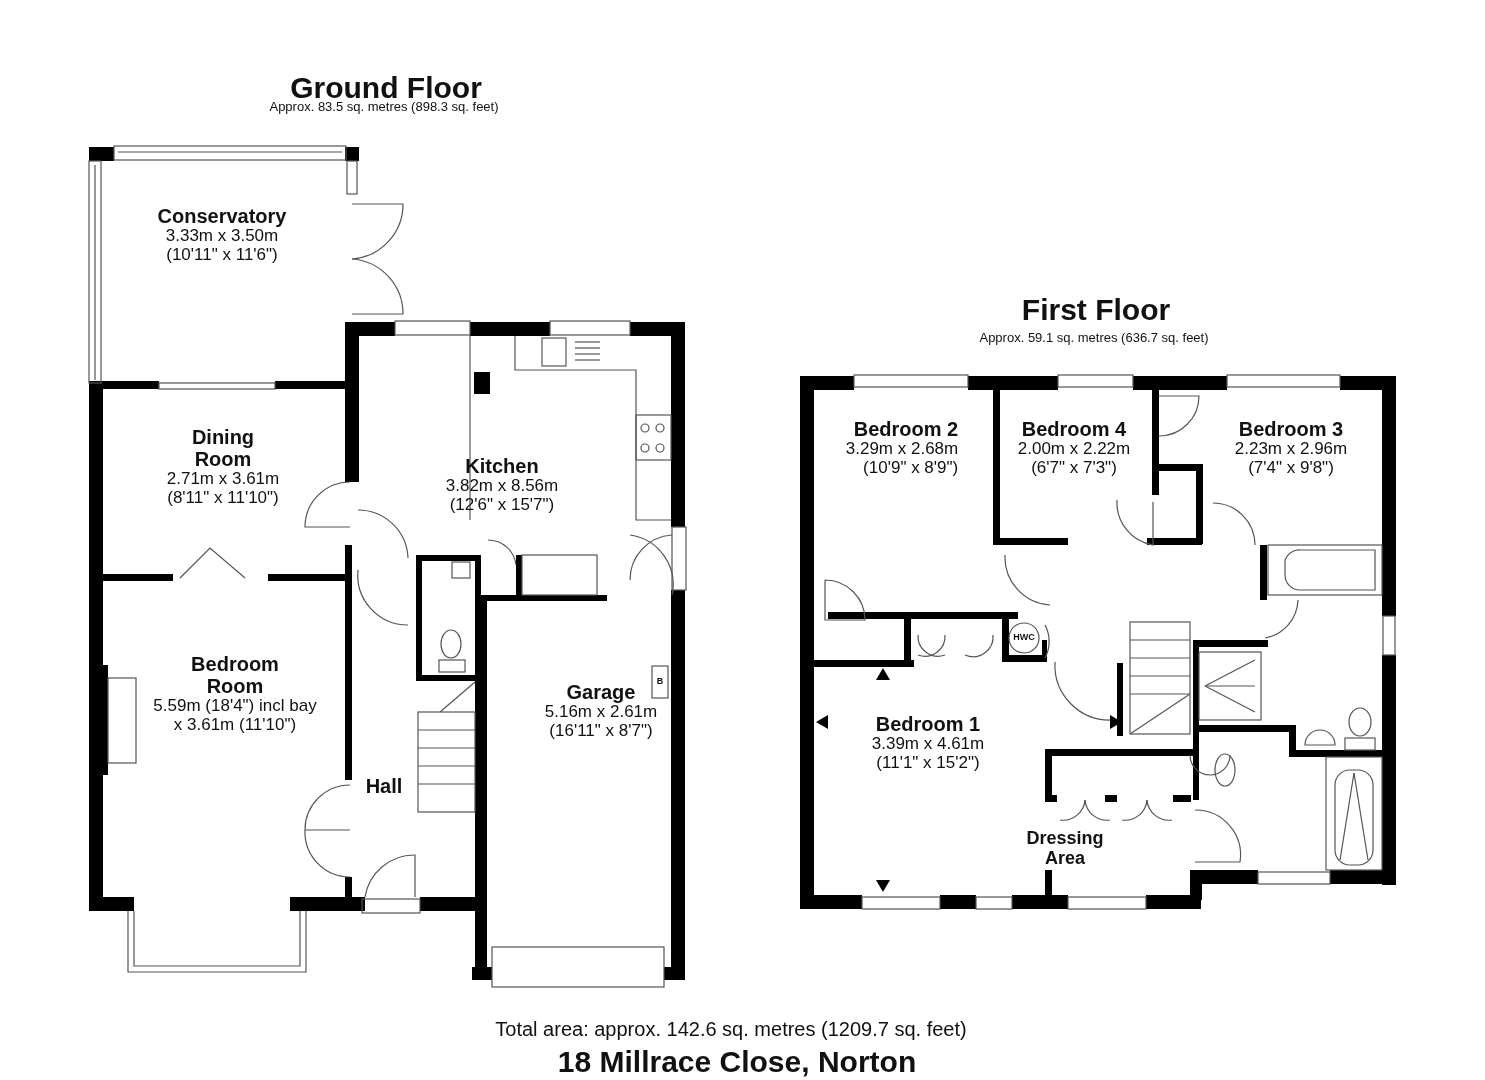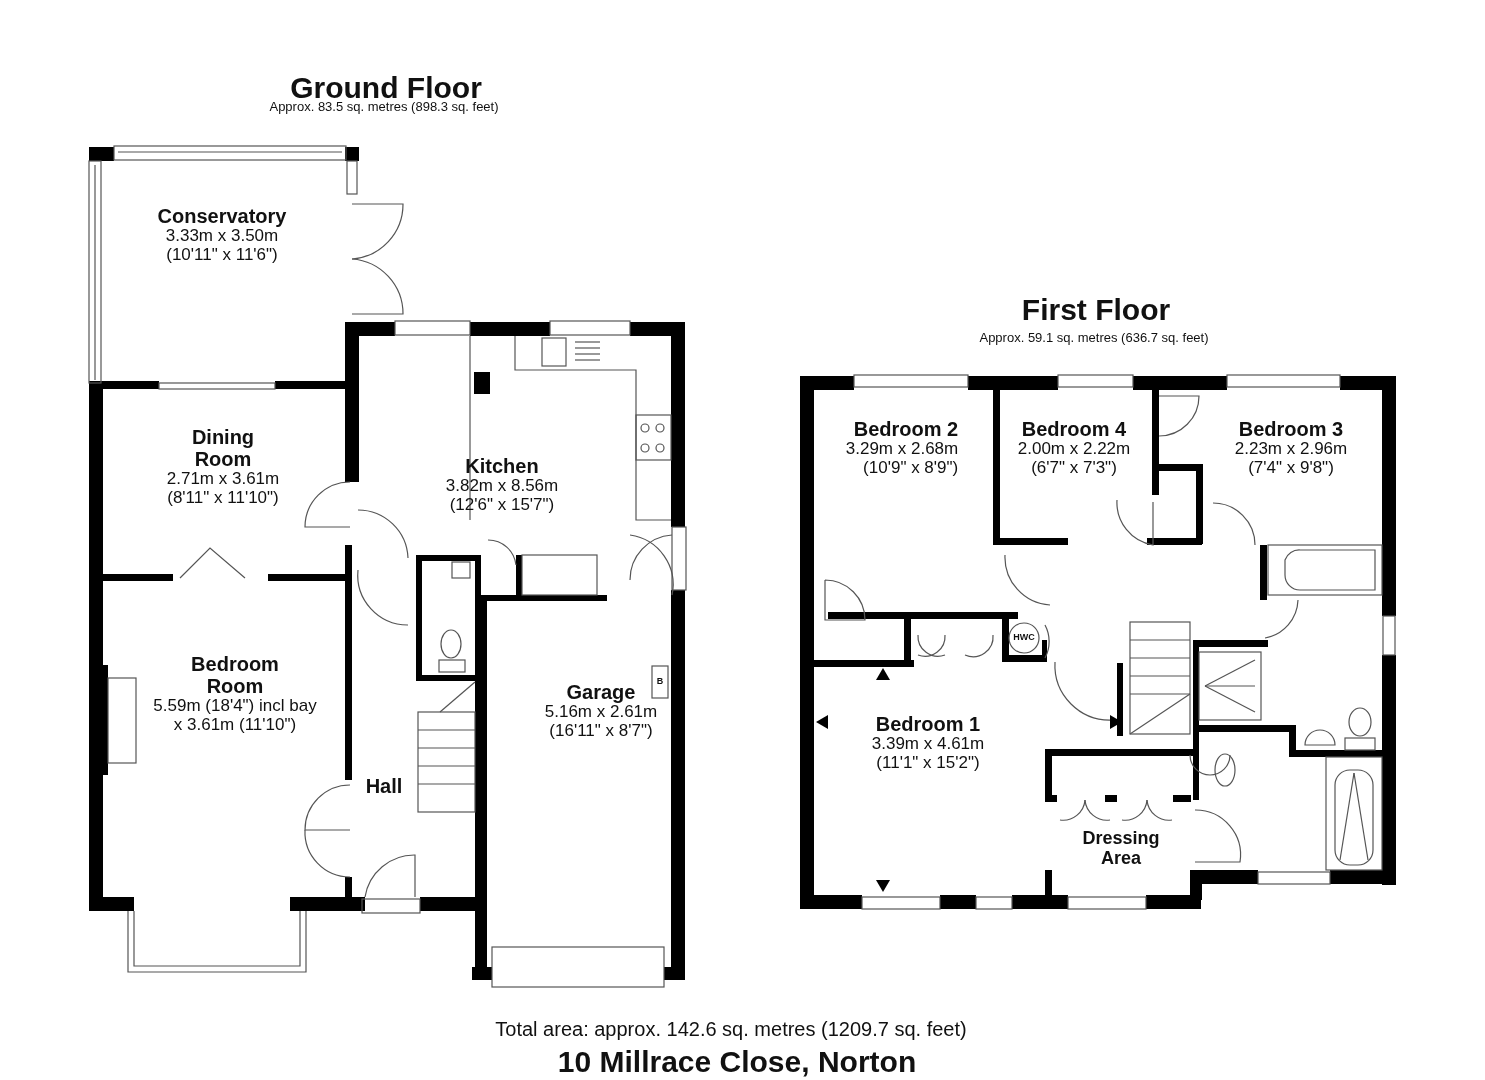--- a/index.html
+++ b/index.html
@@ -282,20 +282,20 @@
 <div class="lbl" style="left:1291px;top:418px;">
   <div class="room">Bedroom 3</div>
   <div class="dim">2.23m x 2.96m</div>
   <div class="dim">(7'4" x 9'8")</div>
 </div>
 <div class="lbl" style="left:928px;top:713px;">
   <div class="room">Bedroom 1</div>
   <div class="dim">3.39m x 4.61m</div>
   <div class="dim">(11'1" x 15'2")</div>
 </div>
-<div class="lbl" style="left:1121px;top:829px;">
+<div class="lbl" style="left:1065px;top:829px;">
   <div class="room" style="font-size:18px;">Dressing</div>
   <div class="room" style="font-size:18px;">Area</div>
 </div>
 <div class="lbl small" style="left:1024px;top:633px;">HWC</div>
 
 <div class="lbl total" style="left:731px;top:1018px;">Total area: approx. 142.6 sq. metres (1209.7 sq. feet)</div>
-<div class="lbl addr" style="left:737px;top:1045px;">10 Millrace Close, Norton</div>
+<div class="lbl addr" style="left:737px;top:1045px;">18 Millrace Close, Norton</div>
 
 </body></html>

